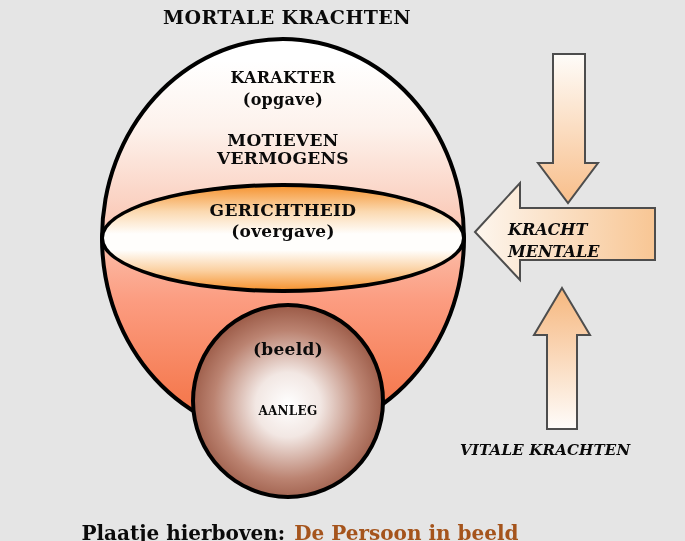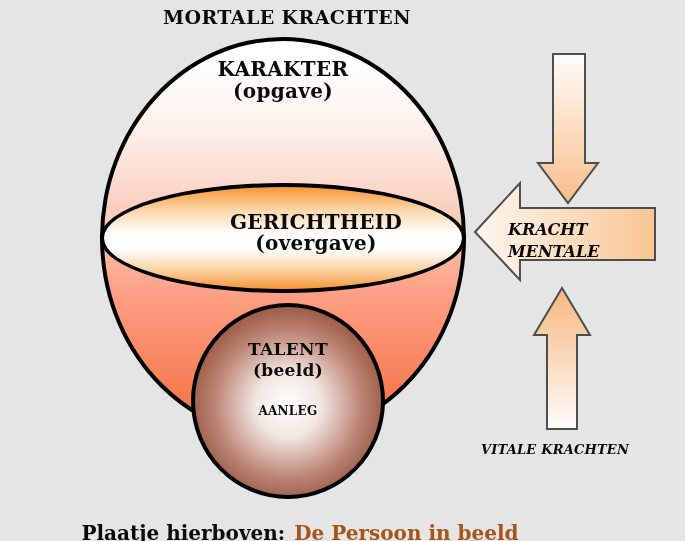--- a/index.html
+++ b/index.html
@@ -31,39 +31,39 @@
   
   #core-circle{
     left:191px;top:303px;width:194px;height:196px;box-sizing:border-box;
     border:4px solid #000;border-radius:50%;
     background:radial-gradient(circle at 50% 52%,#ffffff 0%,#f2e7e3 24%,#bb8371 55%,#93503c 78%,#7a3629 97%);
     z-index:3;
   }
 
   
   .shape-label{z-index:4;font-weight:bold;color:#0a0a0a;letter-spacing:.3px;}
-  #karakter-block{left:100px;top:58px;width:366px;font-size:20px;line-height:22px;}
+  #karakter-block{left:100px;top:67px;width:366px;font-size:16px;line-height:22px;}
   #motieven-block{left:100px;top:131px;width:366px;font-size:17px;line-height:18px;}
-  #gerichtheid-block{left:100px;top:212px;width:366px;font-size:20px;line-height:21px;padding-left:33px;}
+  #gerichtheid-block{left:100px;top:200px;width:366px;font-size:17px;line-height:21px;}
   #talent-block{left:191px;top:339px;width:194px;font-size:17px;line-height:21px;}
   #aanleg-block{left:191px;top:402px;width:194px;font-size:12px;line-height:19px;}
 
   
   .arrow-svg{z-index:1;}
   #down-arrow{left:530px;top:48px;}
   #left-arrow{left:468px;top:178px;}
   #up-arrow{left:525px;top:284px;}
 
   #mentale-label{
     left:508px;top:219px;width:150px;z-index:5;
     font-size:16px;line-height:22px;font-style:italic;font-weight:bold;color:#0a0a0a;
   }
   #vitale-label{
     left:460px;top:440px;width:190px;z-index:5;
-    font-size:13px;line-height:20px;font-style:italic;font-weight:bold;color:#0a0a0a;text-align:center;letter-spacing:.2px;
+    font-size:15px;line-height:20px;font-style:italic;font-weight:bold;color:#0a0a0a;text-align:left;letter-spacing:.2px;
   }
 
   
   #caption{left:40px;top:520px;width:520px;font-size:20px;line-height:26px;z-index:5;}
   #caption .prefix{color:#0a0a0a;font-weight:bold;}
   #caption .highlight{color:#a5541c;font-weight:bold;margin-left:9px;}
 </style>
 </head>
 <body>
 
@@ -73,28 +73,31 @@
 
   <div id="outer-ellipse" class="abs"></div>
   <div id="inner-ellipse" class="abs"></div>
   <div id="core-circle" class="abs"></div>
 
   <div id="karakter-block" class="abs ctr shape-label">
     <div>KARAKTER</div>
     <div>(opgave)</div>
   </div>
 
+  <div id="motieven-block" class="abs ctr shape-label">
+    <div>MOTIEVEN</div>
+    <div>VERMOGENS</div>
+  </div>
 
   <div id="gerichtheid-block" class="abs ctr shape-label">
     <div>GERICHTHEID</div>
     <div>(overgave)</div>
   </div>
 
   <div id="talent-block" class="abs ctr shape-label">
-    <div>TALENT</div>
     <div>(beeld)</div>
   </div>
 
   <div id="aanleg-block" class="abs ctr shape-label">
     <div>AANLEG</div>
   </div>
 
   <svg id="down-arrow" class="abs arrow-svg" width="76" height="162" viewBox="0 0 76 162" xmlns="http://www.w3.org/2000/svg">
     <defs>
       <linearGradient id="gradDown" x1="0" y1="0" x2="0" y2="1">

